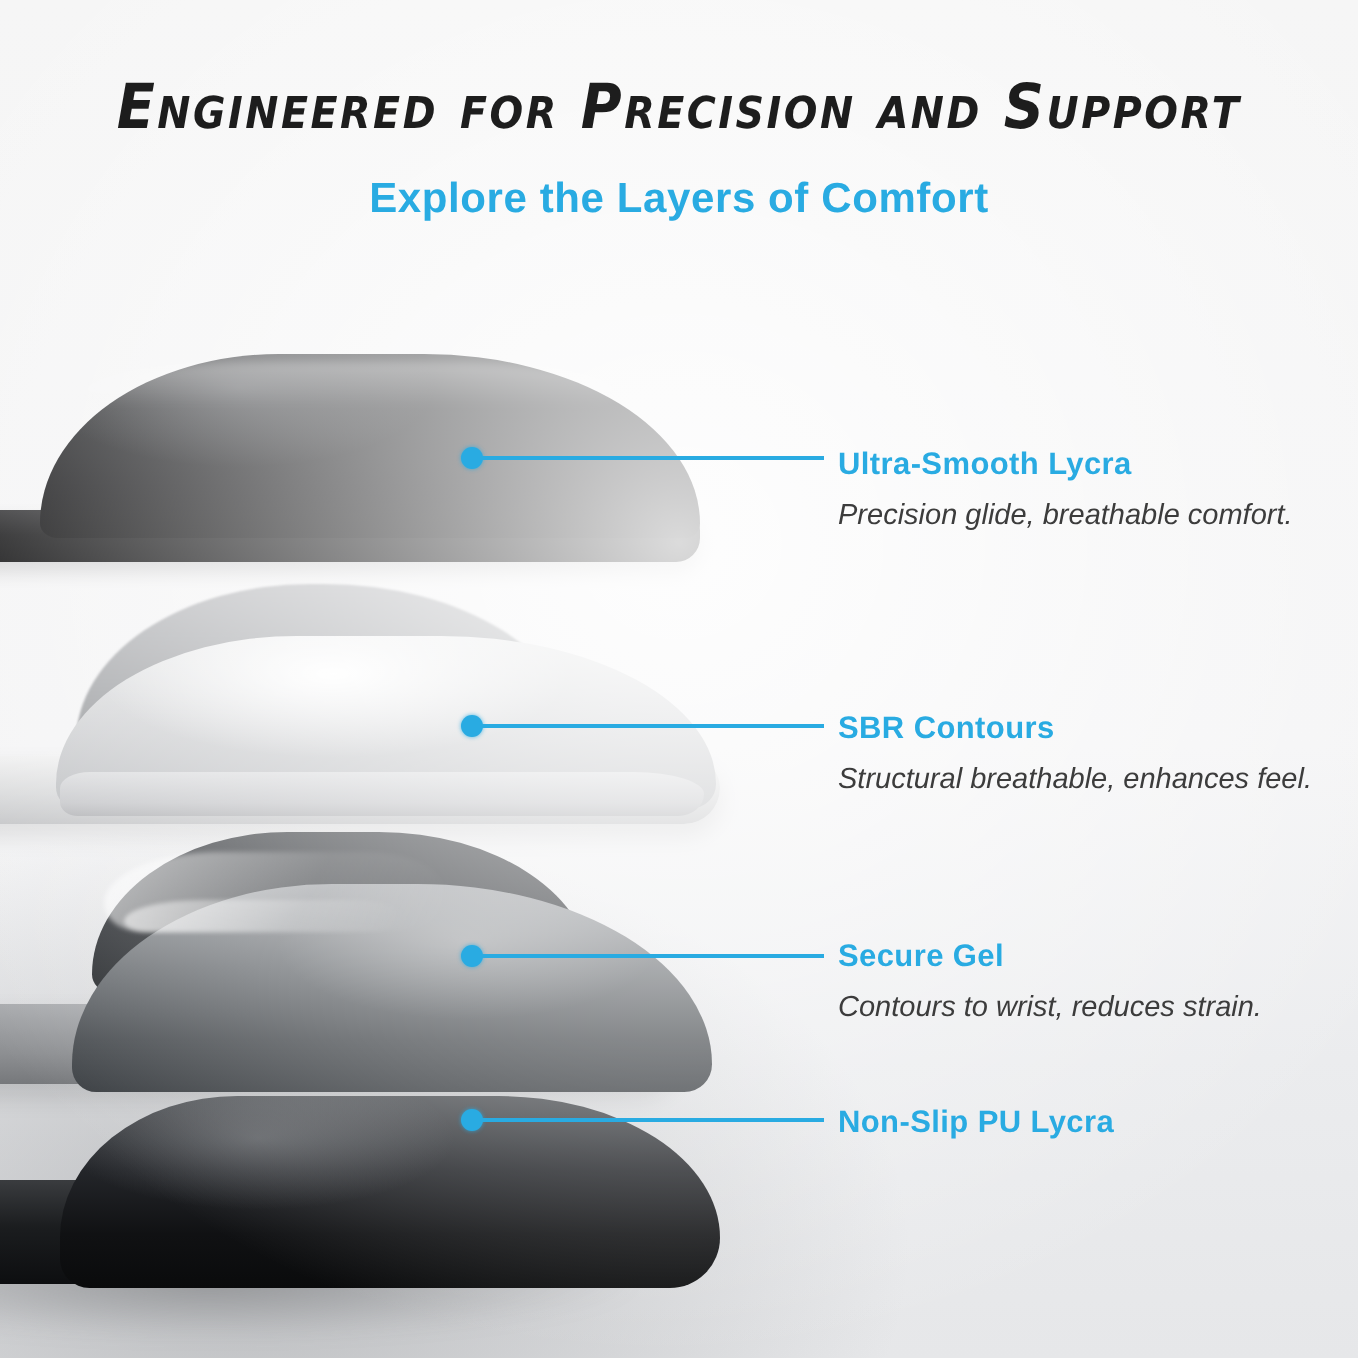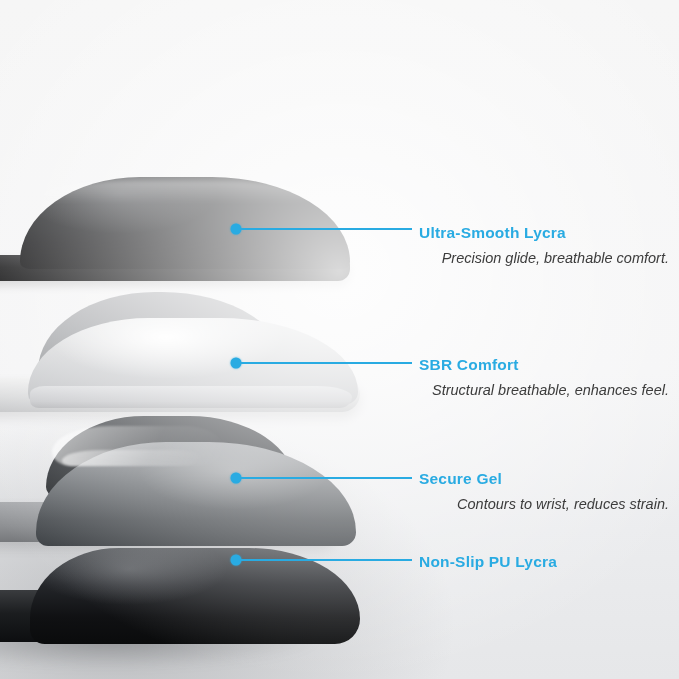--- a/index.html
+++ b/index.html
@@ -255,21 +255,20 @@
     color: #29abe2;
     white-space: nowrap;
   }
   .callout-desc {
     margin: 7px 0 0 0;
     font-family: "Liberation Sans", sans-serif;
     font-style: italic;
     font-size: 14.5px;
     line-height: 1.35;
     color: #3c3c3c;
-    text-align: right;
   }
 </style>
 </head>
 <body>
 
 <div id="infographic">
 
   <div class="bg-base"></div>
 
   <div class="product-stack">
@@ -289,36 +288,40 @@
     <div class="layer lyr3-hl"></div>
     <div class="layer lyr3-hl2"></div>
 
     <div class="layer lyr4-shadow"></div>
     <div class="layer lyr4-slab"></div>
     <div class="layer lyr4-dome"></div>
   </div>
 
   <div class="bg-vignette"></div>
 
+  <div class="title-block">
+    <h1 class="main-title">Engineered for Precision and Support</h1>
+    <h2 class="sub-title">Explore the Layers of Comfort</h2>
+  </div>
 
   <div class="callout" style="top:229px;">
     <span class="leader-dot" style="left:236px;"></span>
     <span class="leader-line" style="left:236px; width:176px;"></span>
   </div>
   <div class="callout-text" style="left:419px; top:204px;">
     <p class="callout-title">Ultra-Smooth Lycra</p>
     <p class="callout-desc">Precision glide, breathable comfort.</p>
   </div>
 
   <div class="callout" style="top:363px;">
     <span class="leader-dot" style="left:236px;"></span>
     <span class="leader-line" style="left:236px; width:176px;"></span>
   </div>
   <div class="callout-text" style="left:419px; top:336px;">
-    <p class="callout-title">SBR Comfort</p>
+    <p class="callout-title">SBR Contours</p>
     <p class="callout-desc">Structural breathable, enhances feel.</p>
   </div>
 
   <div class="callout" style="top:478px;">
     <span class="leader-dot" style="left:236px;"></span>
     <span class="leader-line" style="left:236px; width:176px;"></span>
   </div>
   <div class="callout-text" style="left:419px; top:450px;">
     <p class="callout-title">Secure Gel</p>
     <p class="callout-desc">Contours to wrist, reduces strain.</p>

